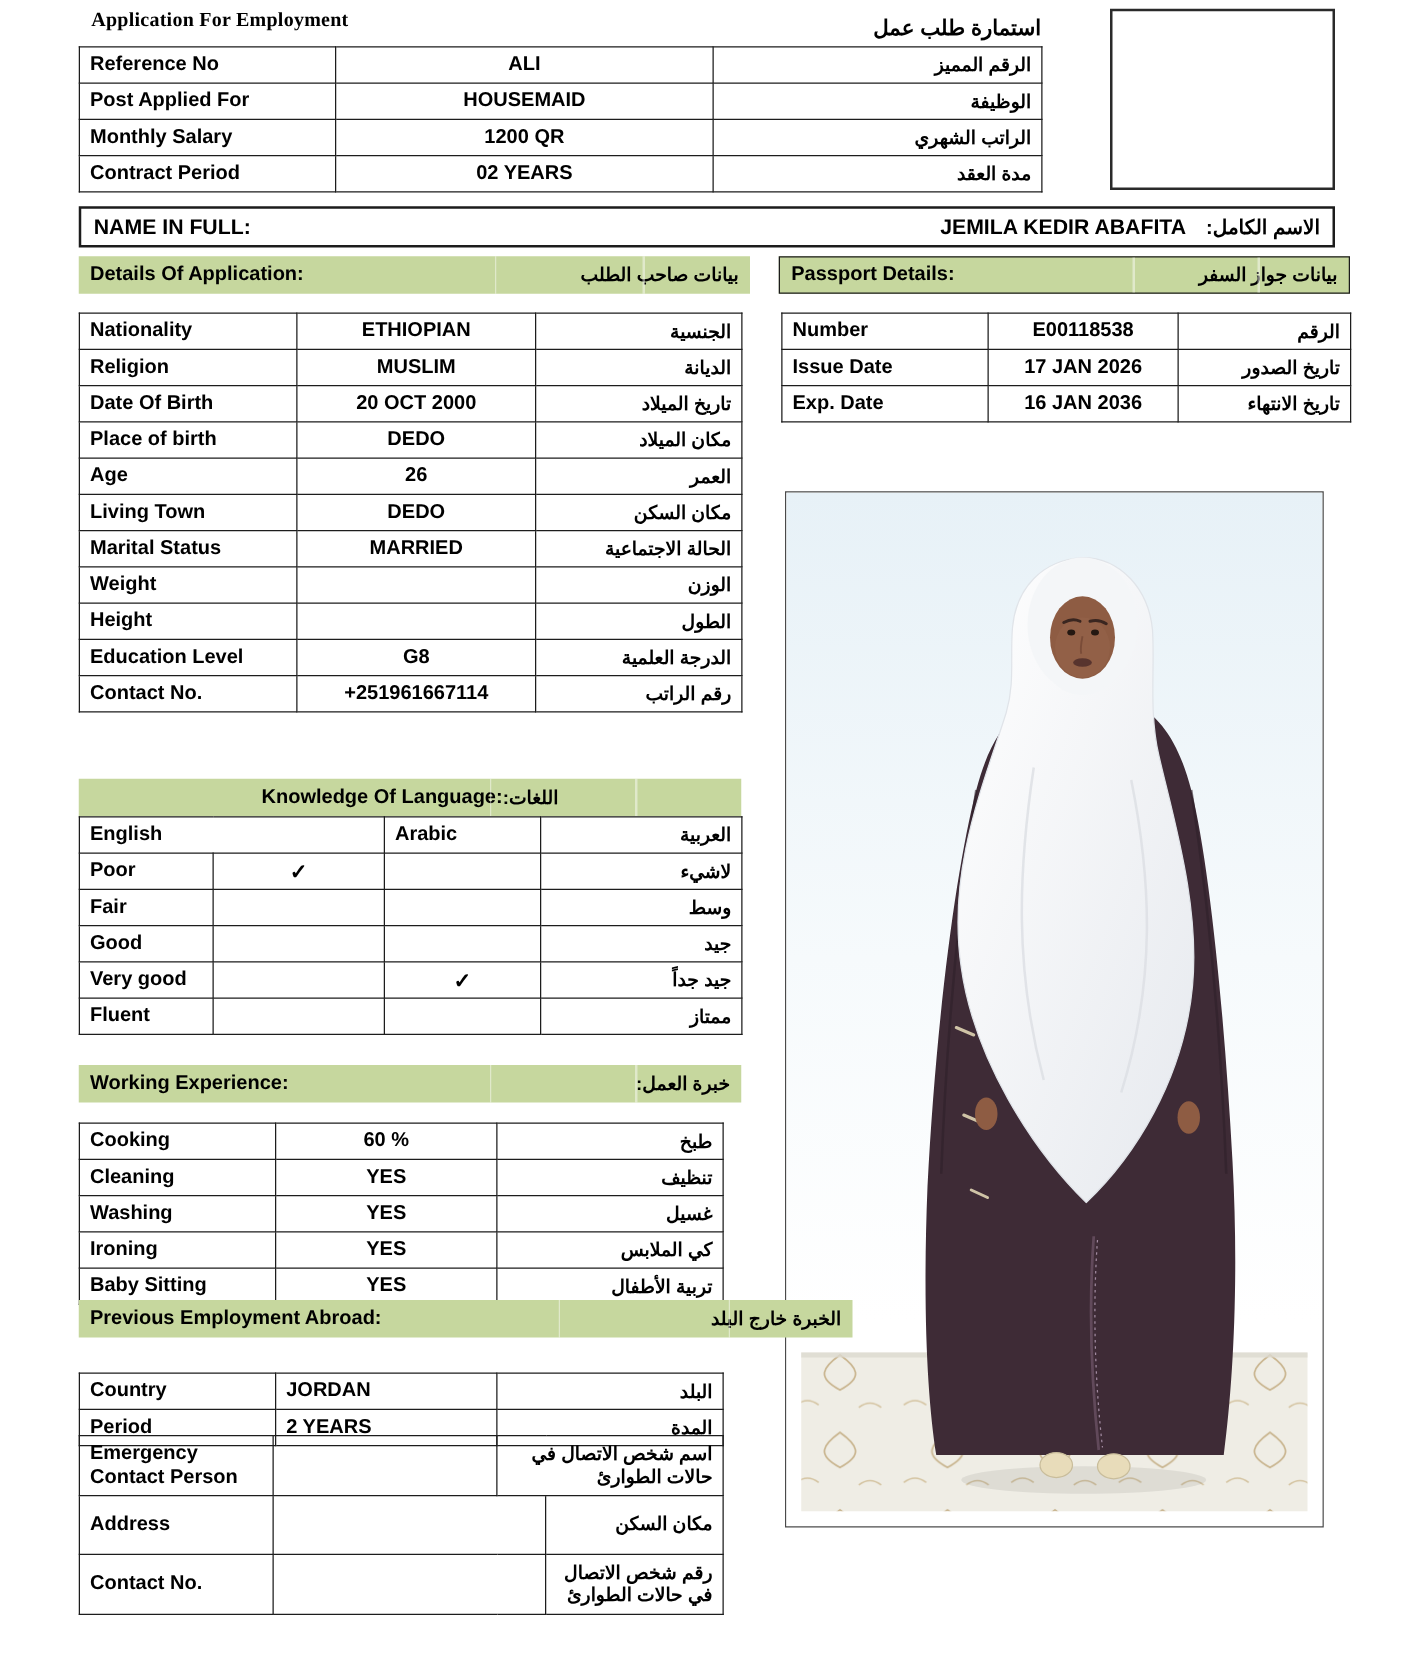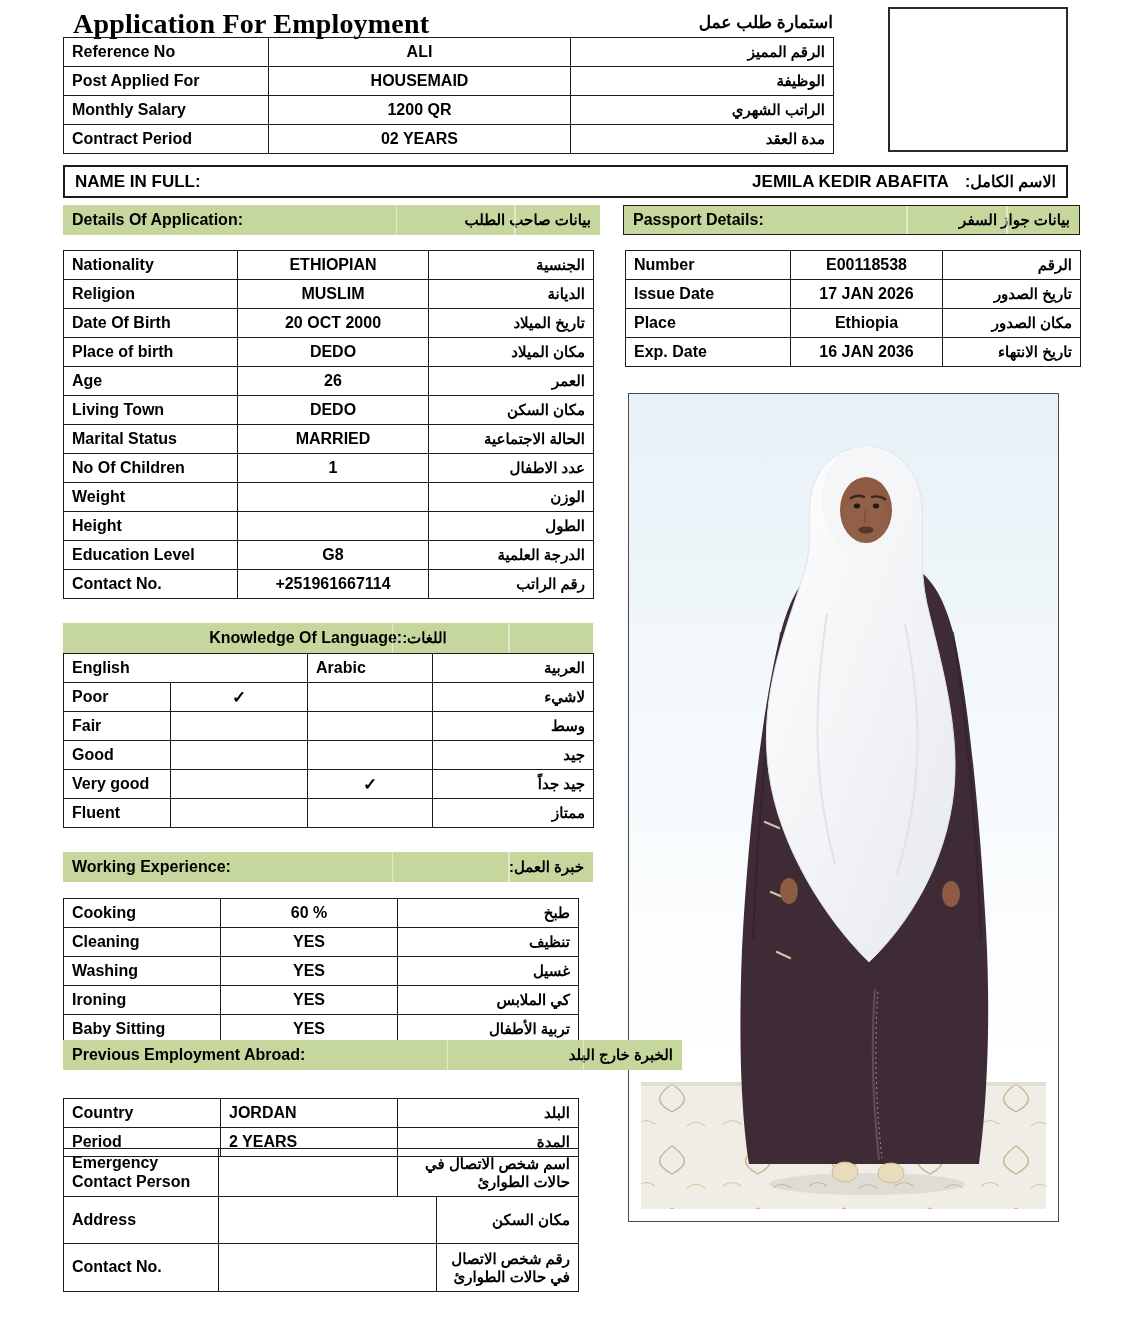--- a/index.html
+++ b/index.html
@@ -3,21 +3,21 @@
 <meta charset="utf-8">
 <style>
   html,body{margin:0;padding:0;}
   body{
     width:1131px;height:1324px;position:relative;background:#ffffff;
     font-family:"Liberation Sans",sans-serif;color:#000;
   }
   .abs{position:absolute;}
   .title-en{
     left:73px;top:8px;font-family:"Liberation Serif",serif;
-    font-weight:bold;font-size:28px;letter-spacing:.2px;
+    font-weight:bold;font-size:16px;letter-spacing:.2px;
   }
   .title-ar{
     left:560px;top:12px;width:273px;text-align:right;direction:rtl;
     font-weight:bold;font-size:17px;
   }
   table{border-collapse:collapse;table-layout:fixed;}
   td{
     border:1.6px solid #1c1c1c;height:29px;box-sizing:border-box;
     font-weight:bold;font-size:16px;padding:0 8px;overflow:hidden;
     white-space:nowrap;vertical-align:middle;
@@ -147,25 +147,20 @@
         <td class="lbl">Living Town</td>
         <td class="val">DEDO</td>
         <td class="ar">مكان السكن</td>
       </tr>
     <tr>
         <td class="lbl">Marital Status</td>
         <td class="val">MARRIED</td>
         <td class="ar">الحالة الاجتماعية</td>
       </tr>
     <tr>
-        <td class="lbl">No Of Children</td>
-        <td class="val">1</td>
-        <td class="ar">عدد الاطفال</td>
-      </tr>
-    <tr>
         <td class="lbl">Weight</td>
         <td class="val"></td>
         <td class="ar">الوزن</td>
       </tr>
     <tr>
         <td class="lbl">Height</td>
         <td class="val"></td>
         <td class="ar">الطول</td>
       </tr>
     <tr>
@@ -190,25 +185,20 @@
   <tbody>
     <tr>
         <td class="lbl">Number</td>
         <td class="val">E00118538</td>
         <td class="ar">الرقم</td>
       </tr>
     <tr>
         <td class="lbl">Issue Date</td>
         <td class="val">17 JAN 2026</td>
         <td class="ar">تاريخ الصدور</td>
-      </tr>
-    <tr>
-        <td class="lbl">Place</td>
-        <td class="val">Ethiopia</td>
-        <td class="ar">مكان الصدور</td>
       </tr>
     <tr>
         <td class="lbl">Exp. Date</td>
         <td class="val">16 JAN 2036</td>
         <td class="ar">تاريخ الانتهاء</td>
       </tr>
   </tbody>
 </table>
 
 <div class="abs photo-frame">

